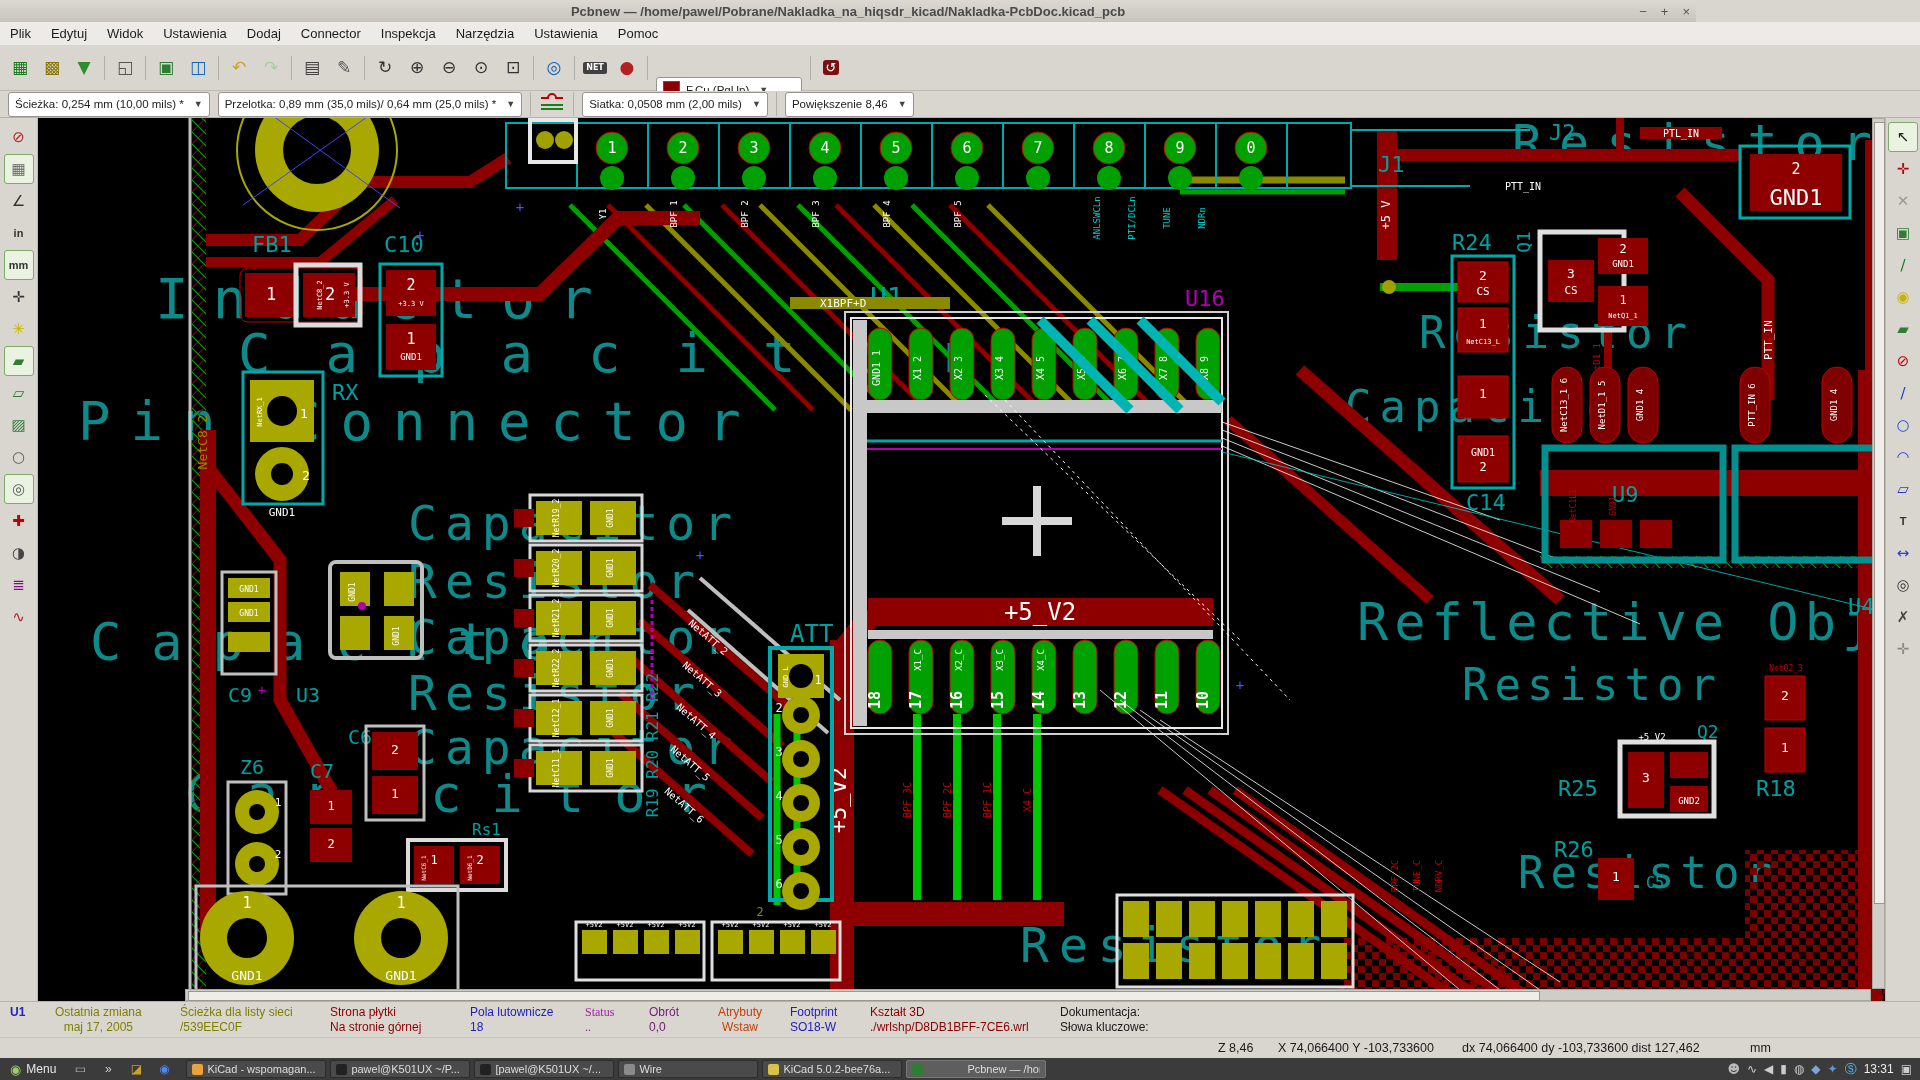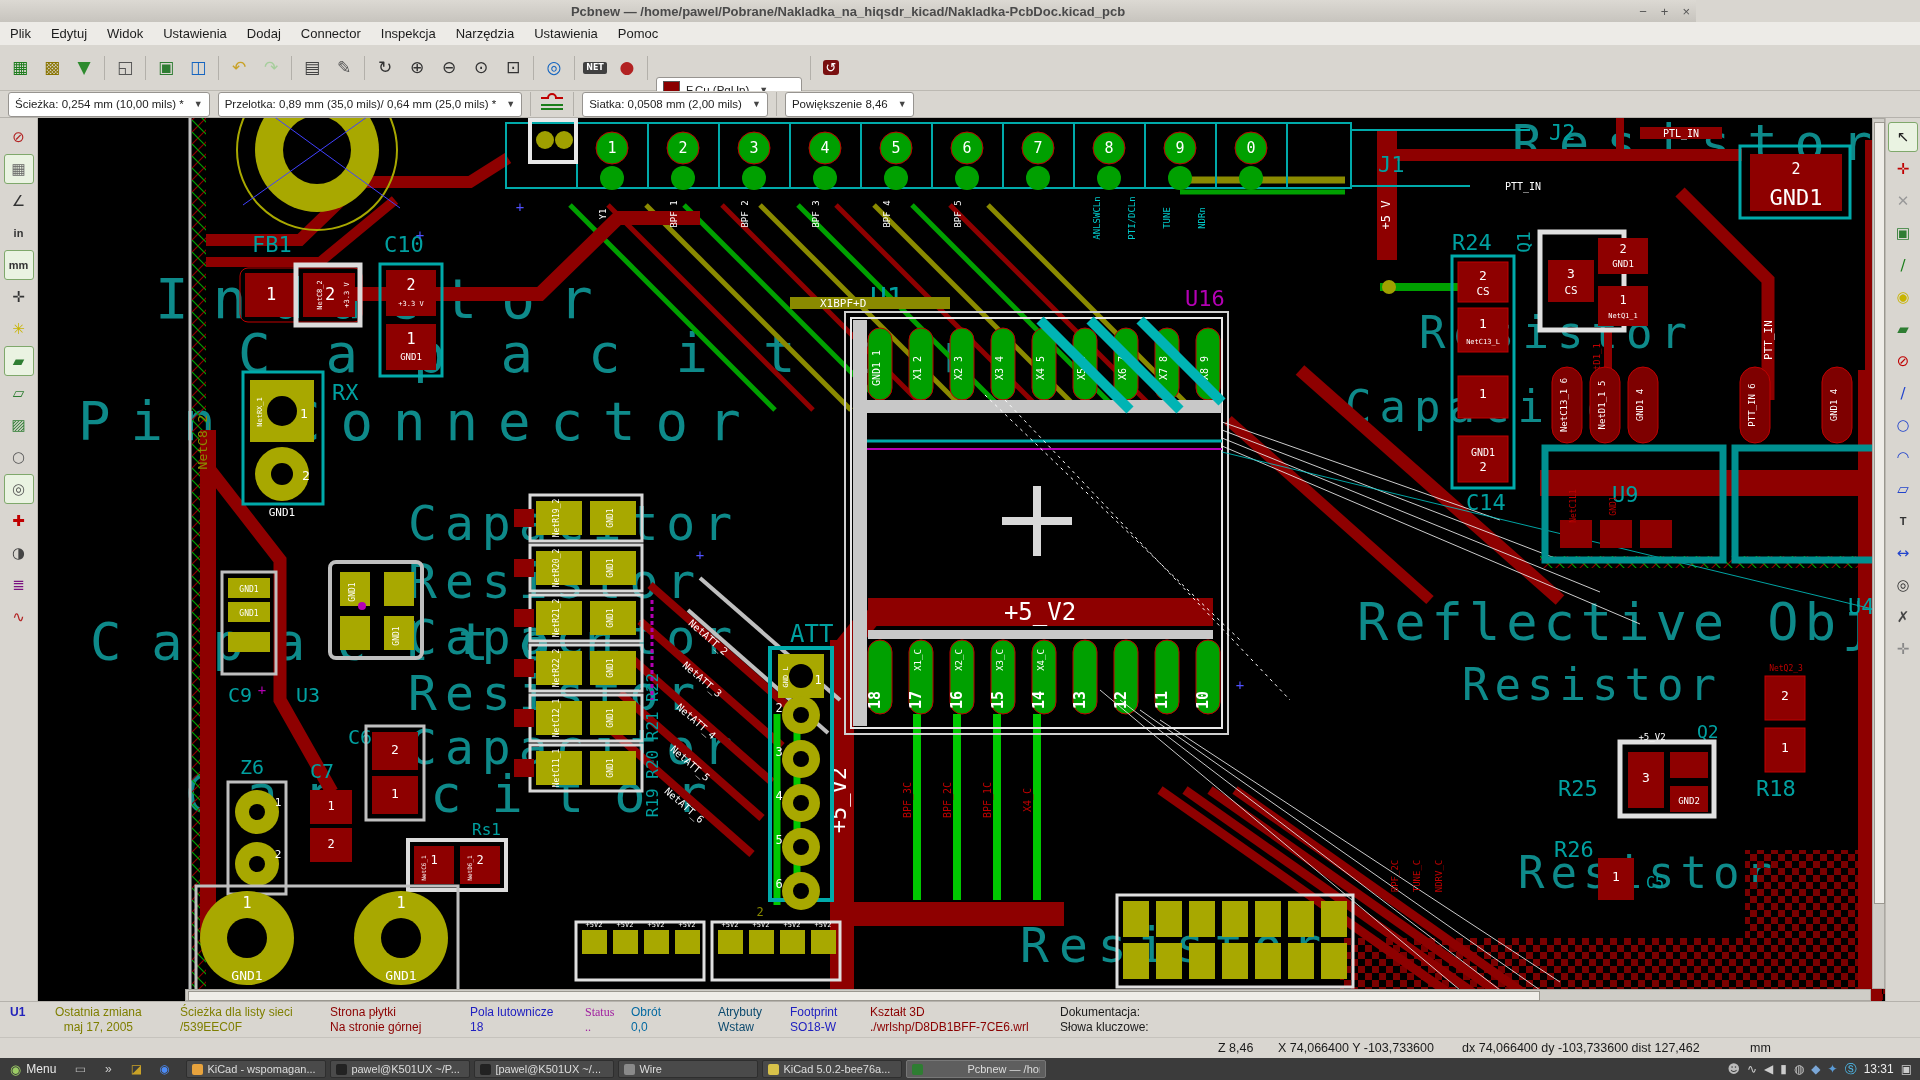--- a/index.html
+++ b/index.html
@@ -818,25 +818,25 @@
         <div>Na stronie górnej</div>
       </div>
       <div class="col" style="left: 470px; color: rgb(32, 32, 192);">
         <div>Pola lutownicze</div>
         <div>18</div>
       </div>
       <div class="col" style="left: 585px; color: rgb(160, 32, 160); font-family: Liberation Serif, serif;">
         <div>Status</div>
         <div>..</div>
       </div>
-      <div class="col" style="left: 631px; color: #0369a1;">
+      <div class="col" style="left: 649px; color: #701a75;">
         <div>Obrót</div>
         <div>0,0</div>
       </div>
-      <div class="col" style="left: 718px; color: #0c4a6e;">
+      <div class="col" style="left: 718px; color: #c2410c; text-align: center;">
         <div>Atrybuty</div>
         <div>Wstaw</div>
       </div>
       <div class="col" style="left: 790px; color: rgb(32, 32, 192);">
         <div>Footprint</div>
         <div>SO18-W</div>
       </div>
       <div class="col" style="left: 870px; color: rgb(139, 0, 0);">
         <div>Kształt 3D</div>
         <div>./wrlshp/D8DB1BFF-7CE6.wrl</div>

